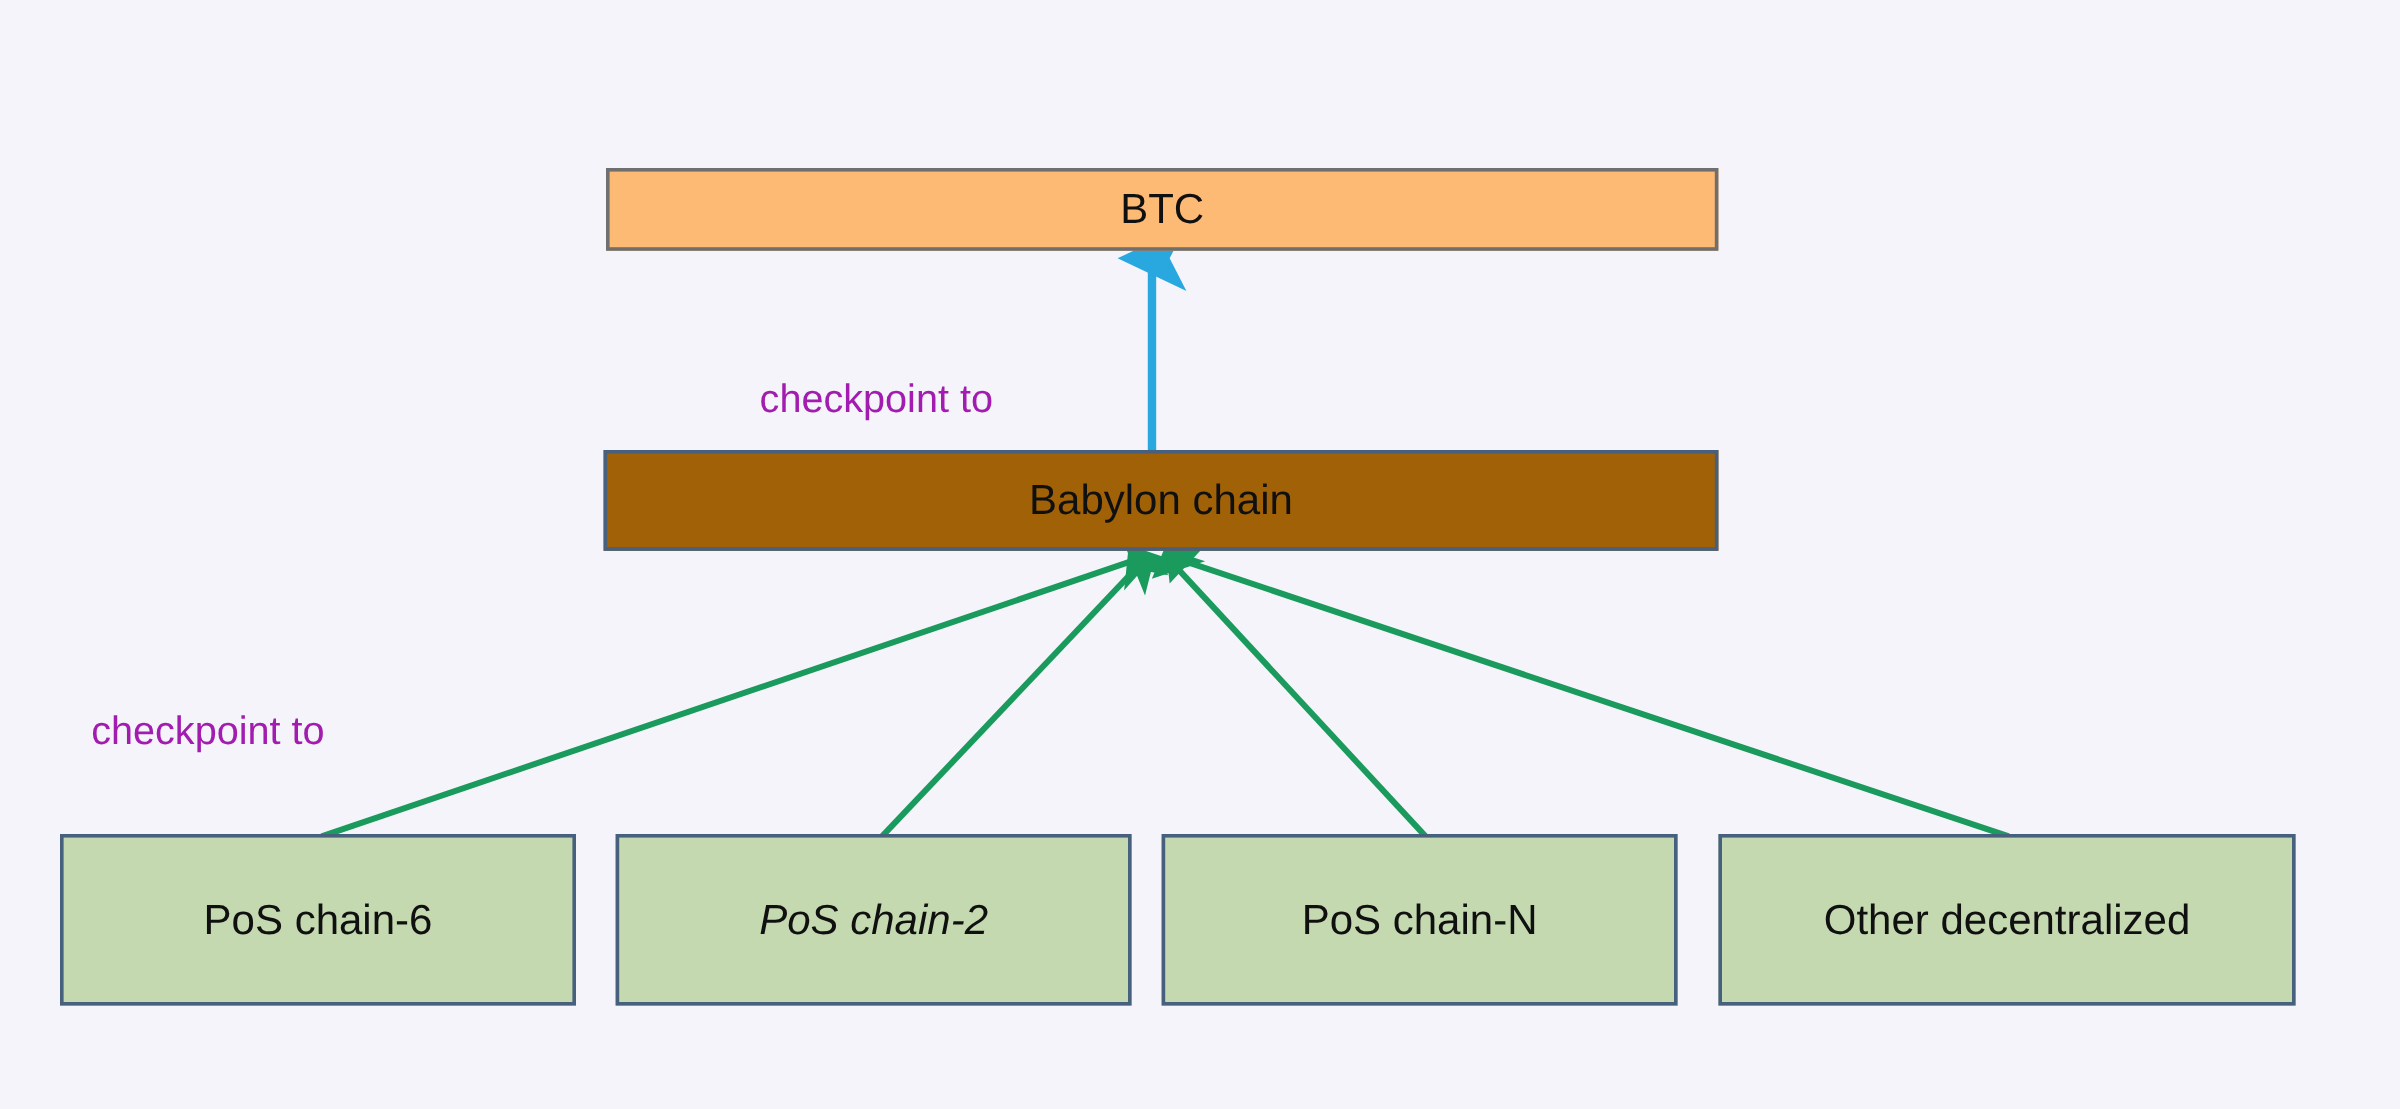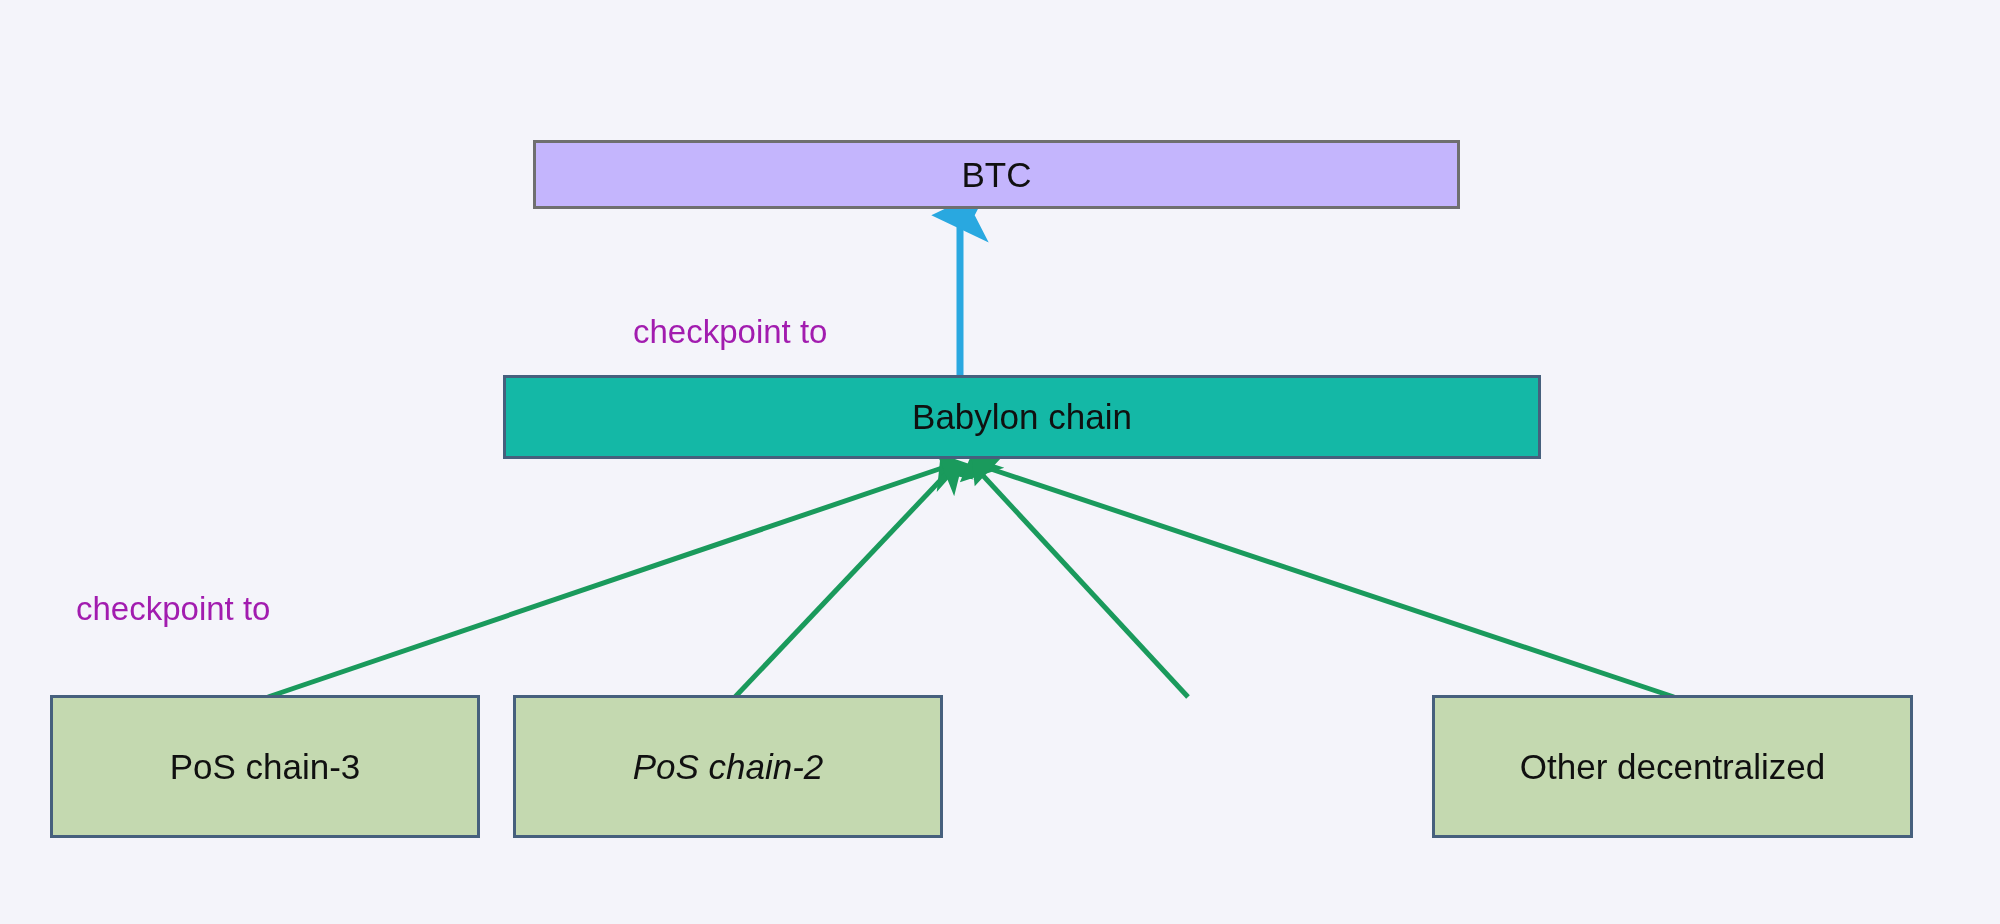--- a/index.html
+++ b/index.html
@@ -35,31 +35,30 @@
     justify-content: center;
     text-align: center;
     color: #101010;
     line-height: 1.18;
   }
   .node-btc {
     left: 505px;
     top: 140px;
     width: 927px;
     height: 69px;
-    background: #c4b5fd;
+    background: #fdba74;
     border: 3px solid #6f6f6f;
     font-size: 35px;
-    margin-left: 28px;
   }
   .node-babylon {
     left: 503px;
     top: 375px;
-    width: 1038px;
+    width: 929px;
     height: 84px;
-    background: #14b8a6;
+    background: #a16207;
     border: 3px solid #4b6versus;
     font-size: 35px;
   }
   .node-babylon {
     border: 3px solid #46607d;
   }
   .node-pos {
     top: 695px;
     height: 143px;
     background: #c4d9b0;
@@ -112,24 +111,25 @@
 
     <line x1="1188" y1="697" x2="976" y2="468" stroke="#1a9a5c" stroke-width="5" marker-end="url(#arrow-green)"></line>
 
     <line x1="1674" y1="697" x2="982" y2="466" stroke="#1a9a5c" stroke-width="5" marker-end="url(#arrow-green)"></line>
   </svg>
 
   <div class="node node-btc">BTC</div>
 
   <div class="node node-babylon">Babylon chain</div>
 
-  <div class="node node-pos node-pos-1">PoS chain-3</div>
+  <div class="node node-pos node-pos-1">PoS chain-6</div>
 
   <div class="node node-pos node-pos-2">PoS chain-2</div>
 
+  <div class="node node-pos node-pos-3">PoS chain-N</div>
 
   <div class="node node-pos node-pos-4">
     <span>
       <span class="label-two-line">Other decentralized</span>
     </span>
   </div>
 
   <div class="edge-label edge-label-top">checkpoint to</div>
 
   <div class="edge-label edge-label-bottom">checkpoint to</div>

